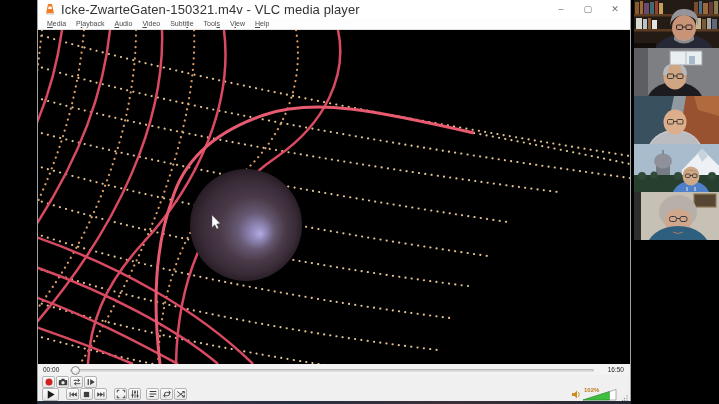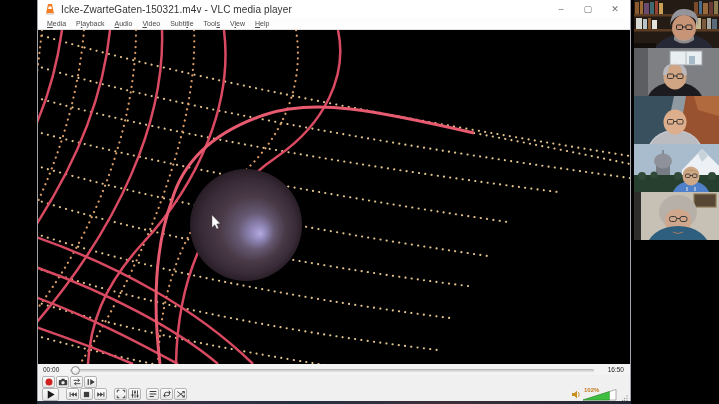--- a/index.html
+++ b/index.html
@@ -5,21 +5,21 @@
   html,body{margin:0;padding:0;width:719px;height:404px;background:#000;overflow:hidden;
     font-family:"Liberation Sans",sans-serif;-webkit-font-smoothing:antialiased;}
   *{box-sizing:border-box;}
   #stage{position:absolute;inset:0;width:719px;height:404px;background:#000;}
 
   
   #vlc{position:absolute;left:37px;top:0;width:594px;height:401px;background:#f0f0f0;
        border-left:1px solid #9ea4aa;border-right:1px solid #9ea4aa;}
   #titlebar{position:absolute;left:0;top:0;width:100%;height:18px;background:#ffffff;display:flex;align-items:center;}
   #title-icon{width:10px;height:12px;margin:0 6px 0 7px;flex:0 0 auto;}
-  #title-text{font-size:10px;color:#333;letter-spacing:.1px;white-space:nowrap;}
+  #title-text{font-size:13px;color:#333;letter-spacing:.1px;white-space:nowrap;}
   #win-btns{position:absolute;right:8px;top:0;height:18px;display:flex;align-items:center;gap:13px;}
   .winbtn{width:14px;height:14px;display:flex;align-items:center;justify-content:center;
           color:#6d6d6d;font-size:9px;line-height:1;cursor:default;}
   #menubar{position:absolute;left:0;top:18px;width:100%;height:12px;background:#fdfdfd;
            border-bottom:1px solid #e3e3e3;display:flex;align-items:center;padding-left:4px;}
   .menu-item{font-size:7px;color:#4a4a4a;padding:0 5px;line-height:11px;white-space:nowrap;}
   .menu-item u{text-decoration:underline;}
 
   
   #video{position:absolute;left:0;top:30px;width:592px;height:334px;background:#000;overflow:hidden;}

